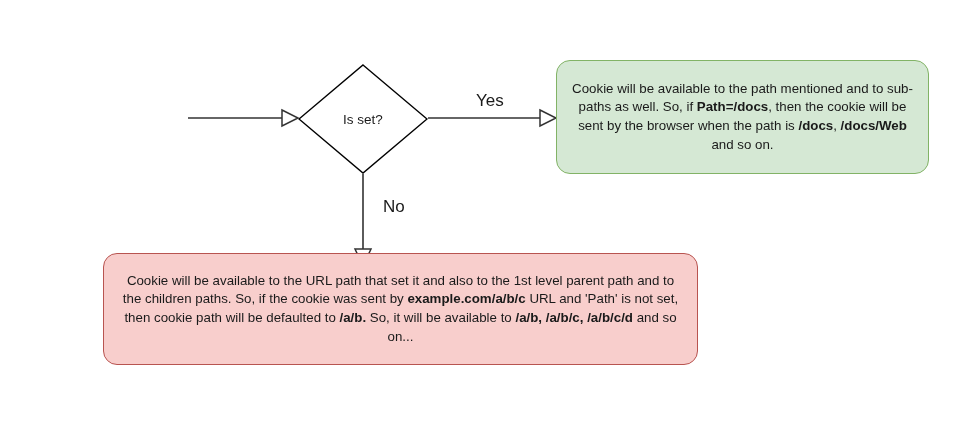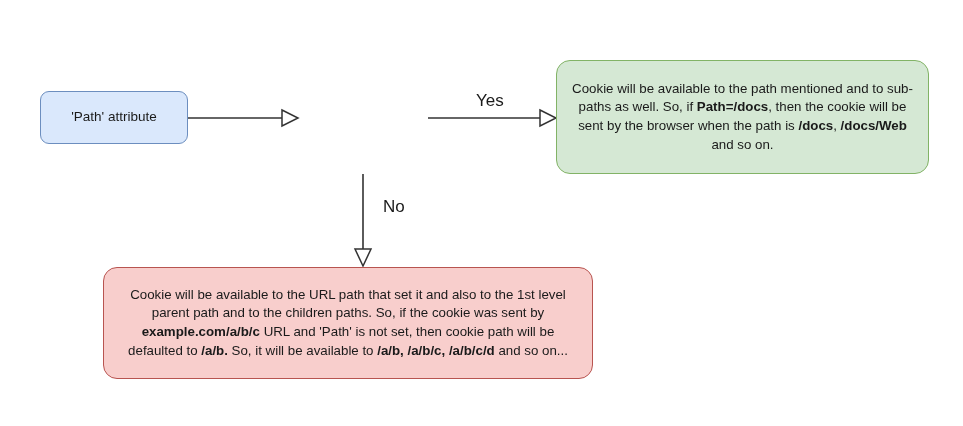--- a/index.html
+++ b/index.html
@@ -72,22 +72,22 @@
     background: #d5e8d4;
     border-color: #82b366;
     border-radius: 14px;
     font-size: 13.3px;
   }
   #node-yes-result .label { padding: 0 14px; line-height: 1.40; }
 
   
   #node-no-result {
     left: 103px;
-    top: 267px;
-    width: 490px;
+    top: 253px;
+    width: 595px;
     height: 112px;
     background: #f8cecc;
     border-color: #b85450;
     border-radius: 14px;
     font-size: 13.3px;
   }
   #node-no-result .label { padding: 0 16px; line-height: 1.40; }
 
   
   #node-is-set {
@@ -139,24 +139,27 @@
       <line x1="428" y1="118" x2="554" y2="118" stroke="#333333" stroke-width="1.6"></line>
       <polygon points="540,110 556,118 540,126" fill="#ffffff" stroke="#333333" stroke-width="1.5" stroke-linejoin="miter"></polygon>
     </g>
 
     <g>
       <line x1="363" y1="174" x2="363" y2="249" stroke="#333333" stroke-width="1.6"></line>
       <polygon points="355,249 371,249 363,266" fill="#ffffff" stroke="#333333" stroke-width="1.5" stroke-linejoin="miter"></polygon>
     </g>
   </svg>
 
-  <div class="node" id="node-path-attribute">
-    <span class="label">'Path' attribute</span>
+
+  <div id="node-is-set">
+    <svg width="130" height="110" viewBox="0 0 130 110" xmlns="http://www.w3.org/2000/svg">
+      <polygon points="65,1 129,55 65,109 1,55" fill="#ffffff" stroke="#000000" stroke-width="1.4" stroke-linejoin="miter"></polygon>
+    </svg>
+    <div class="diamond-label">Is set?</div>
   </div>
-
 
   <div class="edge-label" id="edge-label-yes">Yes</div>
   <div class="edge-label" id="edge-label-no">No</div>
 
   <div class="node" id="node-yes-result">
     <span class="label"><span>Cookie will be available to the path mentioned and to sub-paths as well. So, if </span><b>Path=/docs</b><span>, then the cookie will be sent by the browser when the path is </span><b>/docs</b><span>, </span><b>/docs/Web</b><span> and so on.</span></span>
   </div>
 
   <div class="node" id="node-no-result">
     <span class="label"><span>Cookie will be available to the URL path that set it and also to the 1st level parent path and to the children paths. So, if the cookie was sent by </span><b>example.com/a/b/c</b><span> URL and 'Path' is not set, then cookie path will be defaulted to </span><b>/a/b.</b><span> So, it will be available to </span><b>/a/b, /a/b/c, /a/b/c/d</b><span> and so on...</span></span>

